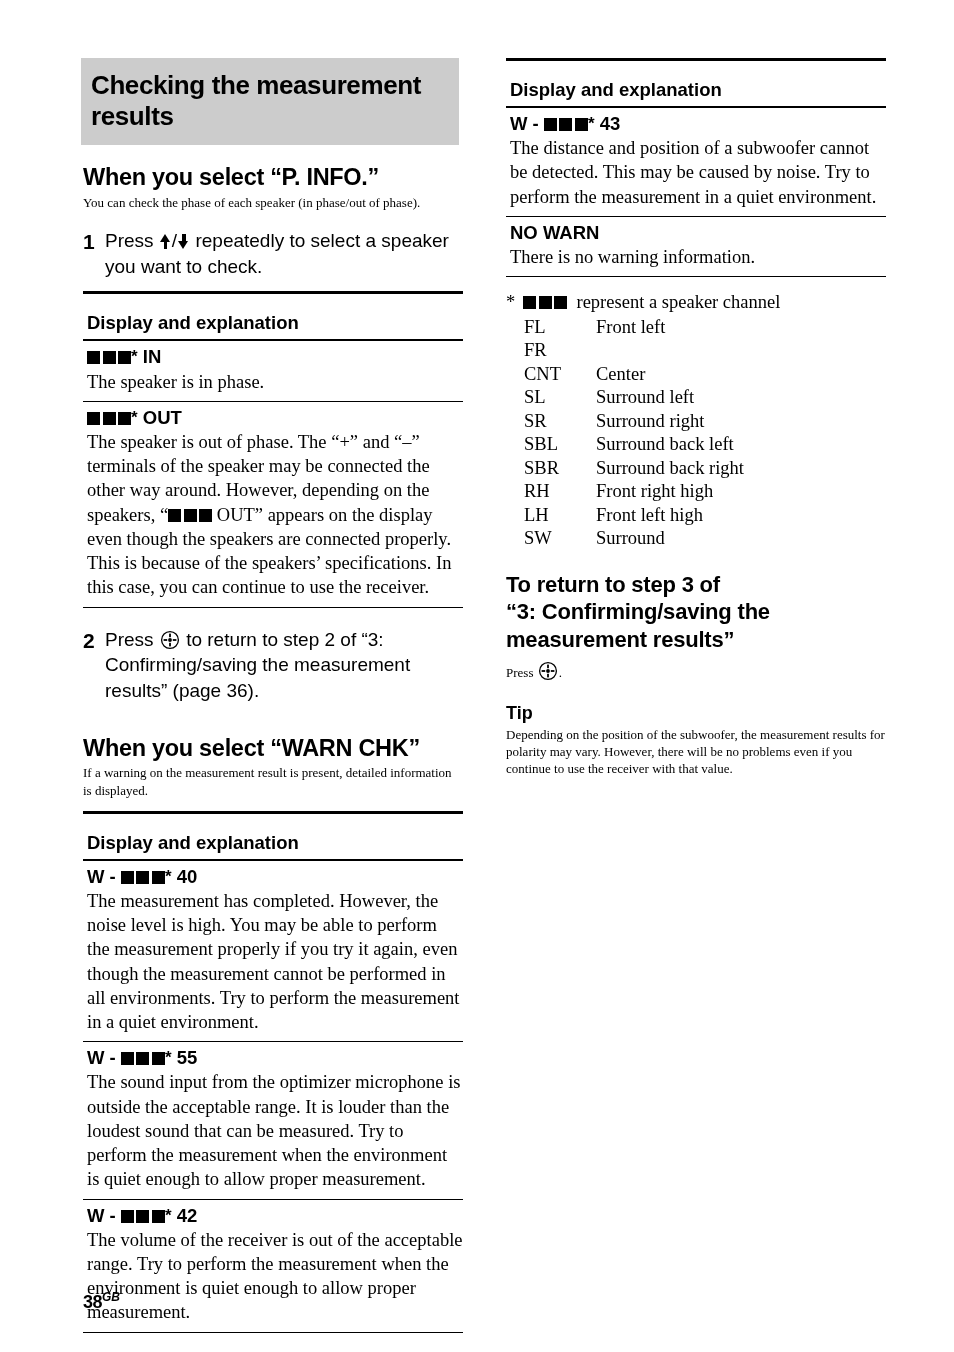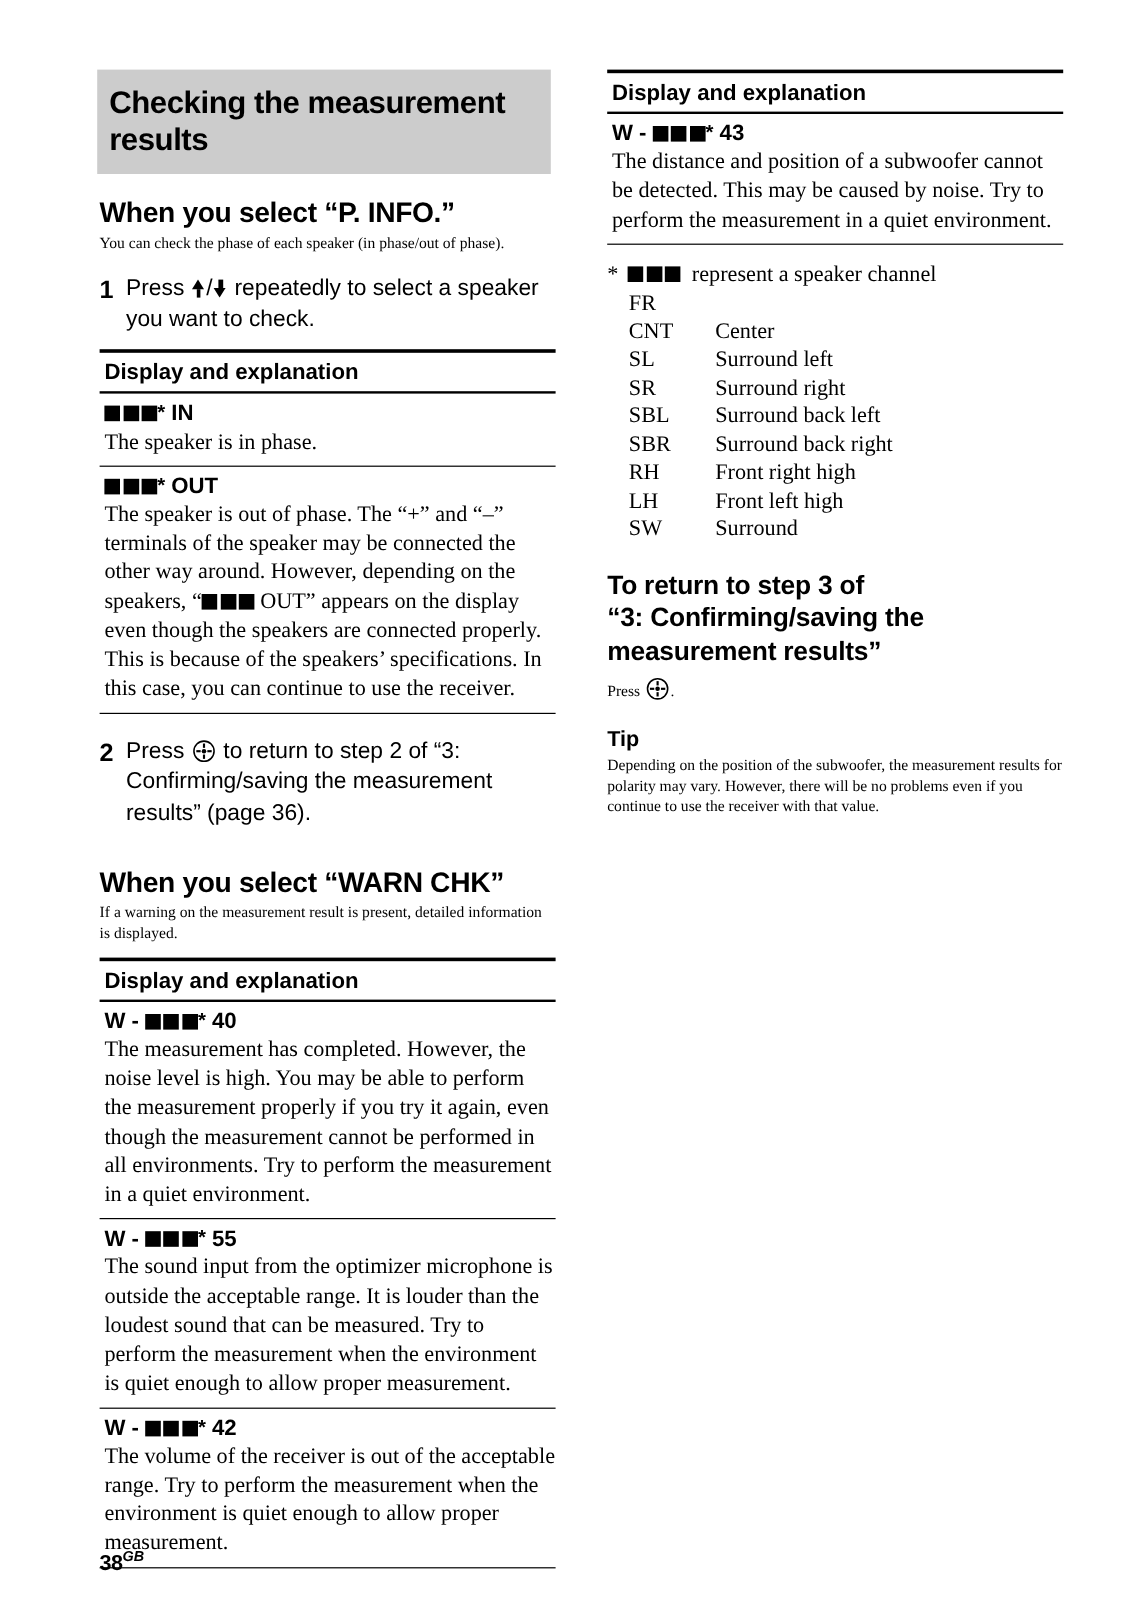--- a/index.html
+++ b/index.html
@@ -111,21 +111,21 @@
   
   .dtable {
     margin-top: 12px;
     border-top: 3.5px solid #000;
     width: 380px;
   }
   .dtable-head {
     font-family: "Liberation Sans", sans-serif;
     font-weight: bold;
     font-size: 18.5px;
-    padding: 5px 0 5px 4px;
+    padding: 18px 0 5px 4px;
     border-bottom: 2px solid #000;
   }
   .drow {
     padding: 4px 0 7px 4px;
     border-bottom: 1.5px solid #000;
   }
   .drow:last-child { border-bottom: 1.5px solid #000; }
   .drow-code {
     font-family: "Liberation Sans", sans-serif;
     font-weight: bold;
@@ -305,25 +305,33 @@
   <div class="col-right">
 
     <div class="dtable" style="margin-top:0;">
       <div class="dtable-head">Display and explanation</div>
 
       <div class="drow">
         <p class="drow-code"><span>W - </span><span class="sqgrp"><span class="sq"></span><span class="sq"></span><span class="sq"></span></span><span class="star">*</span>&nbsp;<span>43</span></p>
         <p class="drow-text">The distance and position of a subwoofer cannot be detected. This may be caused by noise. Try to perform the measurement in a quiet environment.</p>
       </div>
 
+      <div class="drow">
+        <p class="drow-code"><span>NO WARN</span></p>
+        <p class="drow-text">There is no warning information.</p>
+      </div>
     </div>
 
     <div class="legend">
       <p class="legend-intro"><span class="lead">*</span><span class="sqgrp"><span class="sq"></span><span class="sq"></span><span class="sq"></span></span>&nbsp;&nbsp;<span>represent a speaker channel</span></p>
 
+      <div class="legend-row">
+        <span class="legend-abbr">FL</span>
+        <span class="legend-name">Front left</span>
+      </div>
       <div class="legend-row">
         <span class="legend-abbr">FR</span>
       </div>
       <div class="legend-row">
         <span class="legend-abbr">CNT</span>
         <span class="legend-name">Center</span>
       </div>
       <div class="legend-row">
         <span class="legend-abbr">SL</span>
         <span class="legend-name">Surround left</span>

